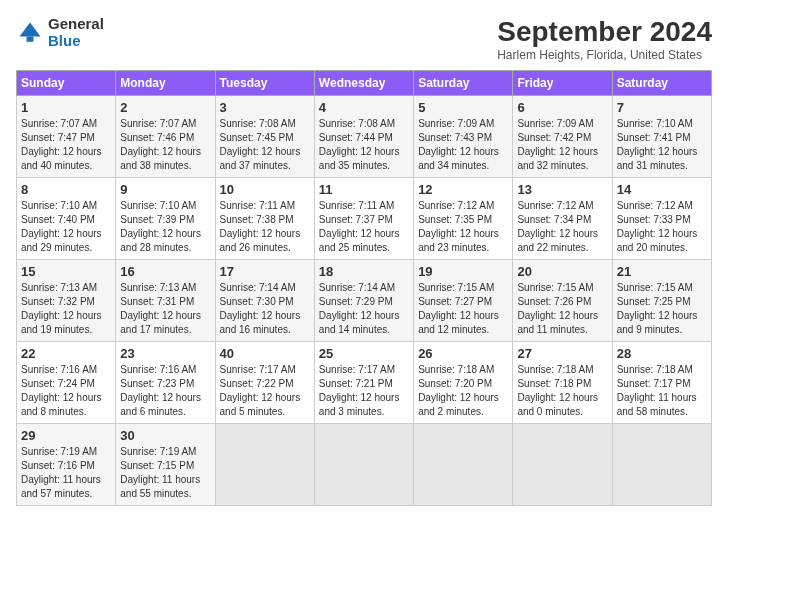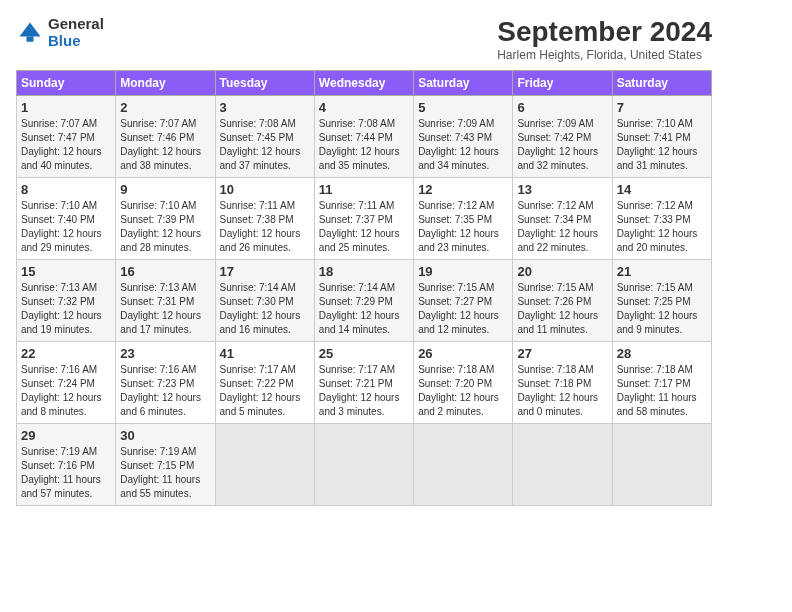--- a/index.html
+++ b/index.html
@@ -180,21 +180,21 @@
           <td><span class="day-num">20</span>
 <span class="day-info">Sunrise: 7:15 AM<br>Sunset: 7:26 PM<br>Daylight: 12 hours and 11 minutes.</span></td>
           <td><span class="day-num">21</span>
 <span class="day-info">Sunrise: 7:15 AM<br>Sunset: 7:25 PM<br>Daylight: 12 hours and 9 minutes.</span></td>
         </tr>
         <tr>
           <td><span class="day-num">22</span>
 <span class="day-info">Sunrise: 7:16 AM<br>Sunset: 7:24 PM<br>Daylight: 12 hours and 8 minutes.</span></td>
           <td><span class="day-num">23</span>
 <span class="day-info">Sunrise: 7:16 AM<br>Sunset: 7:23 PM<br>Daylight: 12 hours and 6 minutes.</span></td>
-          <td><span class="day-num">41</span>
+          <td><span class="day-num">40</span>
 <span class="day-info">Sunrise: 7:17 AM<br>Sunset: 7:22 PM<br>Daylight: 12 hours and 5 minutes.</span></td>
           <td><span class="day-num">25</span>
 <span class="day-info">Sunrise: 7:17 AM<br>Sunset: 7:21 PM<br>Daylight: 12 hours and 3 minutes.</span></td>
           <td><span class="day-num">26</span>
 <span class="day-info">Sunrise: 7:18 AM<br>Sunset: 7:20 PM<br>Daylight: 12 hours and 2 minutes.</span></td>
           <td><span class="day-num">27</span>
 <span class="day-info">Sunrise: 7:18 AM<br>Sunset: 7:18 PM<br>Daylight: 12 hours and 0 minutes.</span></td>
           <td><span class="day-num">28</span>
 <span class="day-info">Sunrise: 7:18 AM<br>Sunset: 7:17 PM<br>Daylight: 11 hours and 58 minutes.</span></td>
         </tr>

